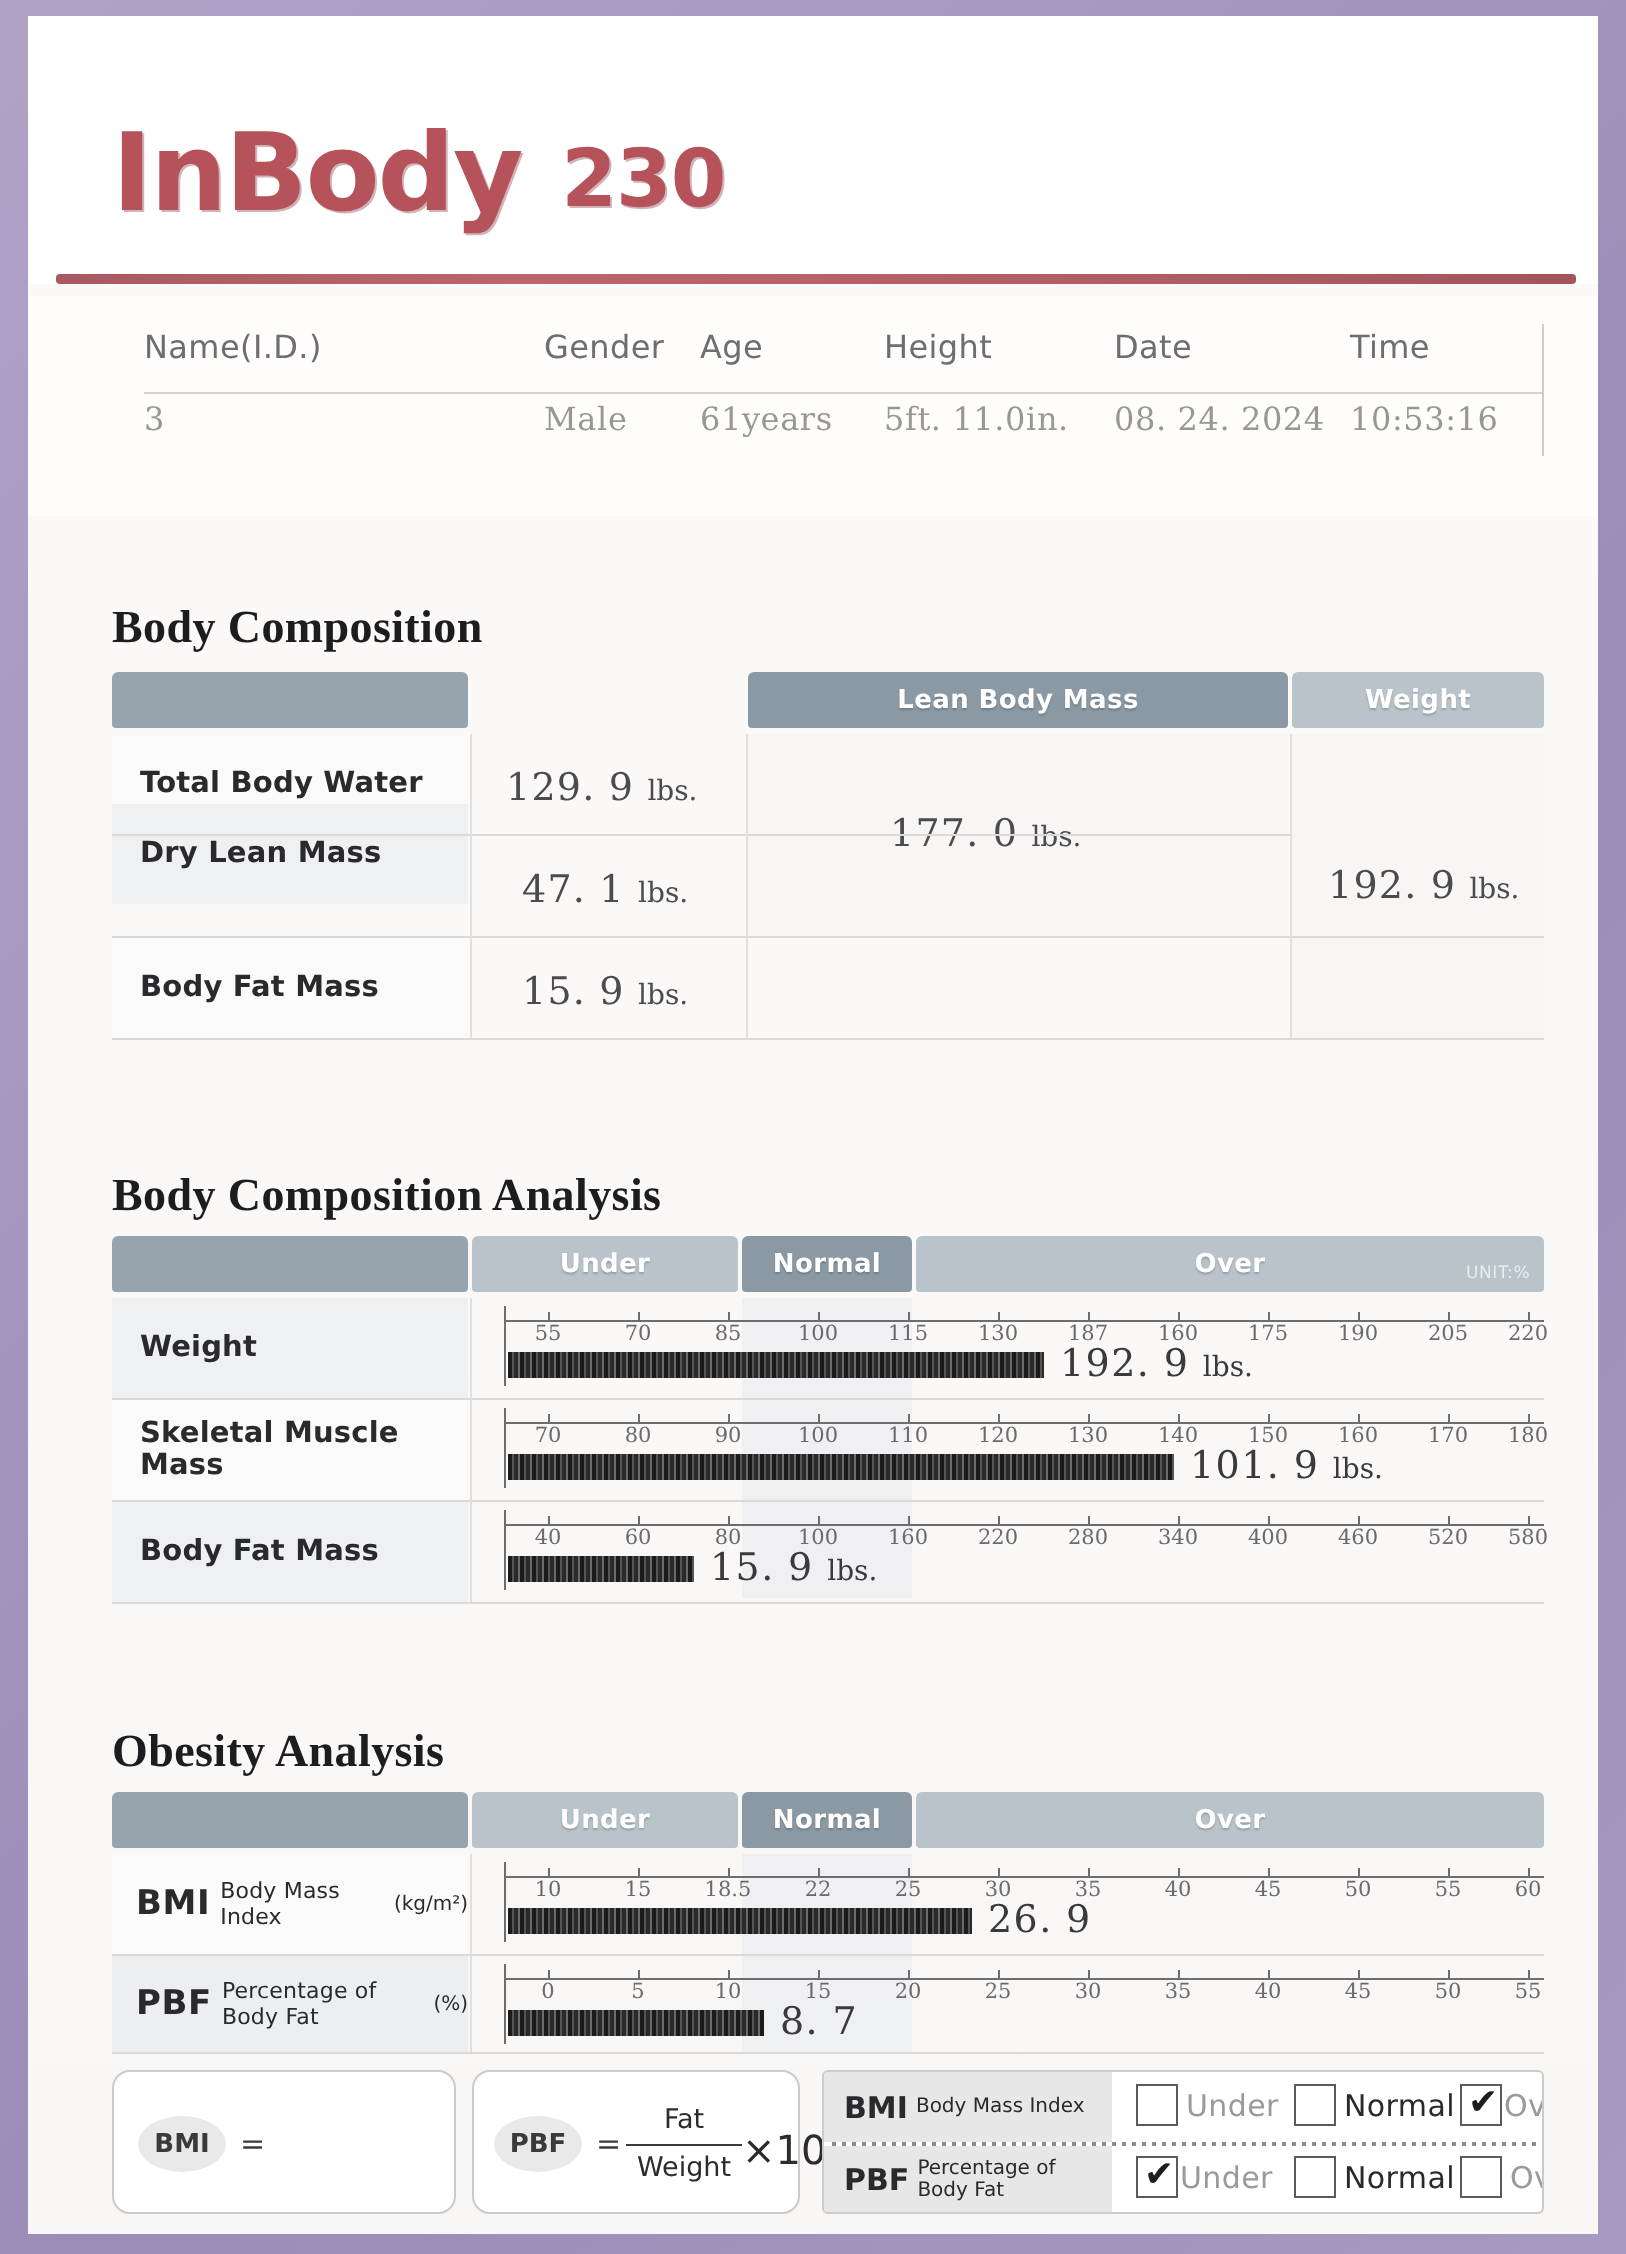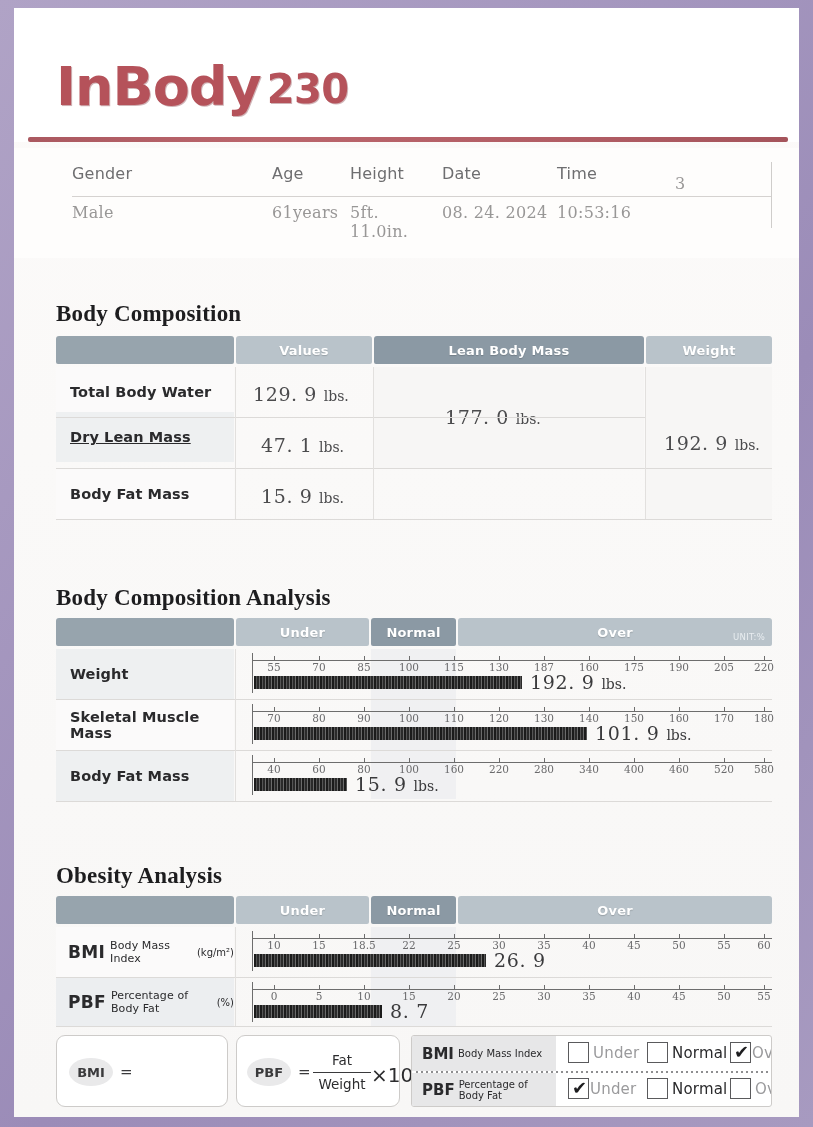--- a/index.html
+++ b/index.html
@@ -35,21 +35,21 @@
     font-family:"DejaVu Sans", sans-serif;
     font-weight:bold;
     font-size:54px;
     letter-spacing:-1px;
     color:#b5525a;
     text-shadow:1px 1px 0 rgba(120,40,48,.35);
     line-height:1;
     white-space:nowrap;
   }
   .logo .num {
-    font-size:40px; letter-spacing:-0.5px; margin-left:6px;
+    font-size:40px; letter-spacing:-0.5px; margin-left:20px;
     vertical-align:2px;
   }
   .logo-rule {
     position:absolute; left:14px; top:129px; width:760px; height:5px;
     background:linear-gradient(90deg,#a34a52,#b5585f 30%,#ab4f57 70%,#9d454d);
     border-radius:2px;
     opacity:.92;
   }
 
   
@@ -289,46 +289,46 @@
 
   <div class="logo-band">
     <div class="logo"><span>InBody</span><span class="num">230</span></div>
   </div>
   <div class="logo-rule"></div>
 
   <div class="info">
     <div class="info-rule"></div>
     <div class="info-divider"></div>
     <div class="info-grid">
+      <div class="hd">Name(I.D.)</div>
       <div class="hd">Gender</div>
       <div class="hd">Age</div>
       <div class="hd">Height</div>
       <div class="hd">Date</div>
       <div class="hd">Time</div>
 
       <div class="vl">3</div>
       <div class="vl">Male</div>
       <div class="vl">61years</div>
       <div class="vl">5ft. 11.0in.</div>
       <div class="vl">08. 24. 2024</div>
       <div class="vl">10:53:16</div>
     </div>
   </div>
 
   <div class="sec-title" style="left:42px; top:293px;">Body Composition</div>
 
   <div class="tbl" style="left:42px; top:328px; width:716px; height:190px;">
 
     <div class="hdr-cell blank" style="left:0px;   width:178px;"></div>
-    <div class="hdr-cell light" style="left:180px; width:136px;">Values</div>
     <div class="hdr-cell dark" style="left:318px; width:270px;">Lean Body Mass</div>
     <div class="hdr-cell light" style="left:590px; width:126px;">Weight</div>
 
     <div class="rowlabel plain" style="left:0px; top:31px; width:178px; height:50px;">Total Body Water</div>
-    <div class="rowlabel alt" style="left:0px; top:76px; width:178px; height:50px;text-decoration:underline;">Dry Lean Mass</div>
+    <div class="rowlabel alt" style="left:0px; top:66px; width:178px; height:50px;">Dry Lean Mass</div>
     <div class="rowlabel plain" style="left:0px; top:133px; width:178px; height:50px;">Body Fat Mass</div>
 
     <div class="val" style="left:197px; top:47px;"><span>129. 9</span> <span class="u">lbs.</span></div>
     <div class="val" style="left:205px; top:98px;"><span>47. 1</span> <span class="u">lbs.</span></div>
     <div class="val" style="left:205px; top:149px;"><span>15. 9</span> <span class="u">lbs.</span></div>
 
     <div style="position:absolute; left:318px; top:31px; width:270px; height:101px; background:#f7f6f5;"></div>
     <div class="val" style="left:389px; top:70px;"><span>177. 0</span> <span class="u">lbs.</span></div>
 
     <div style="position:absolute; left:590px; top:31px; width:126px; height:152px; background:#f7f6f5;"></div>

